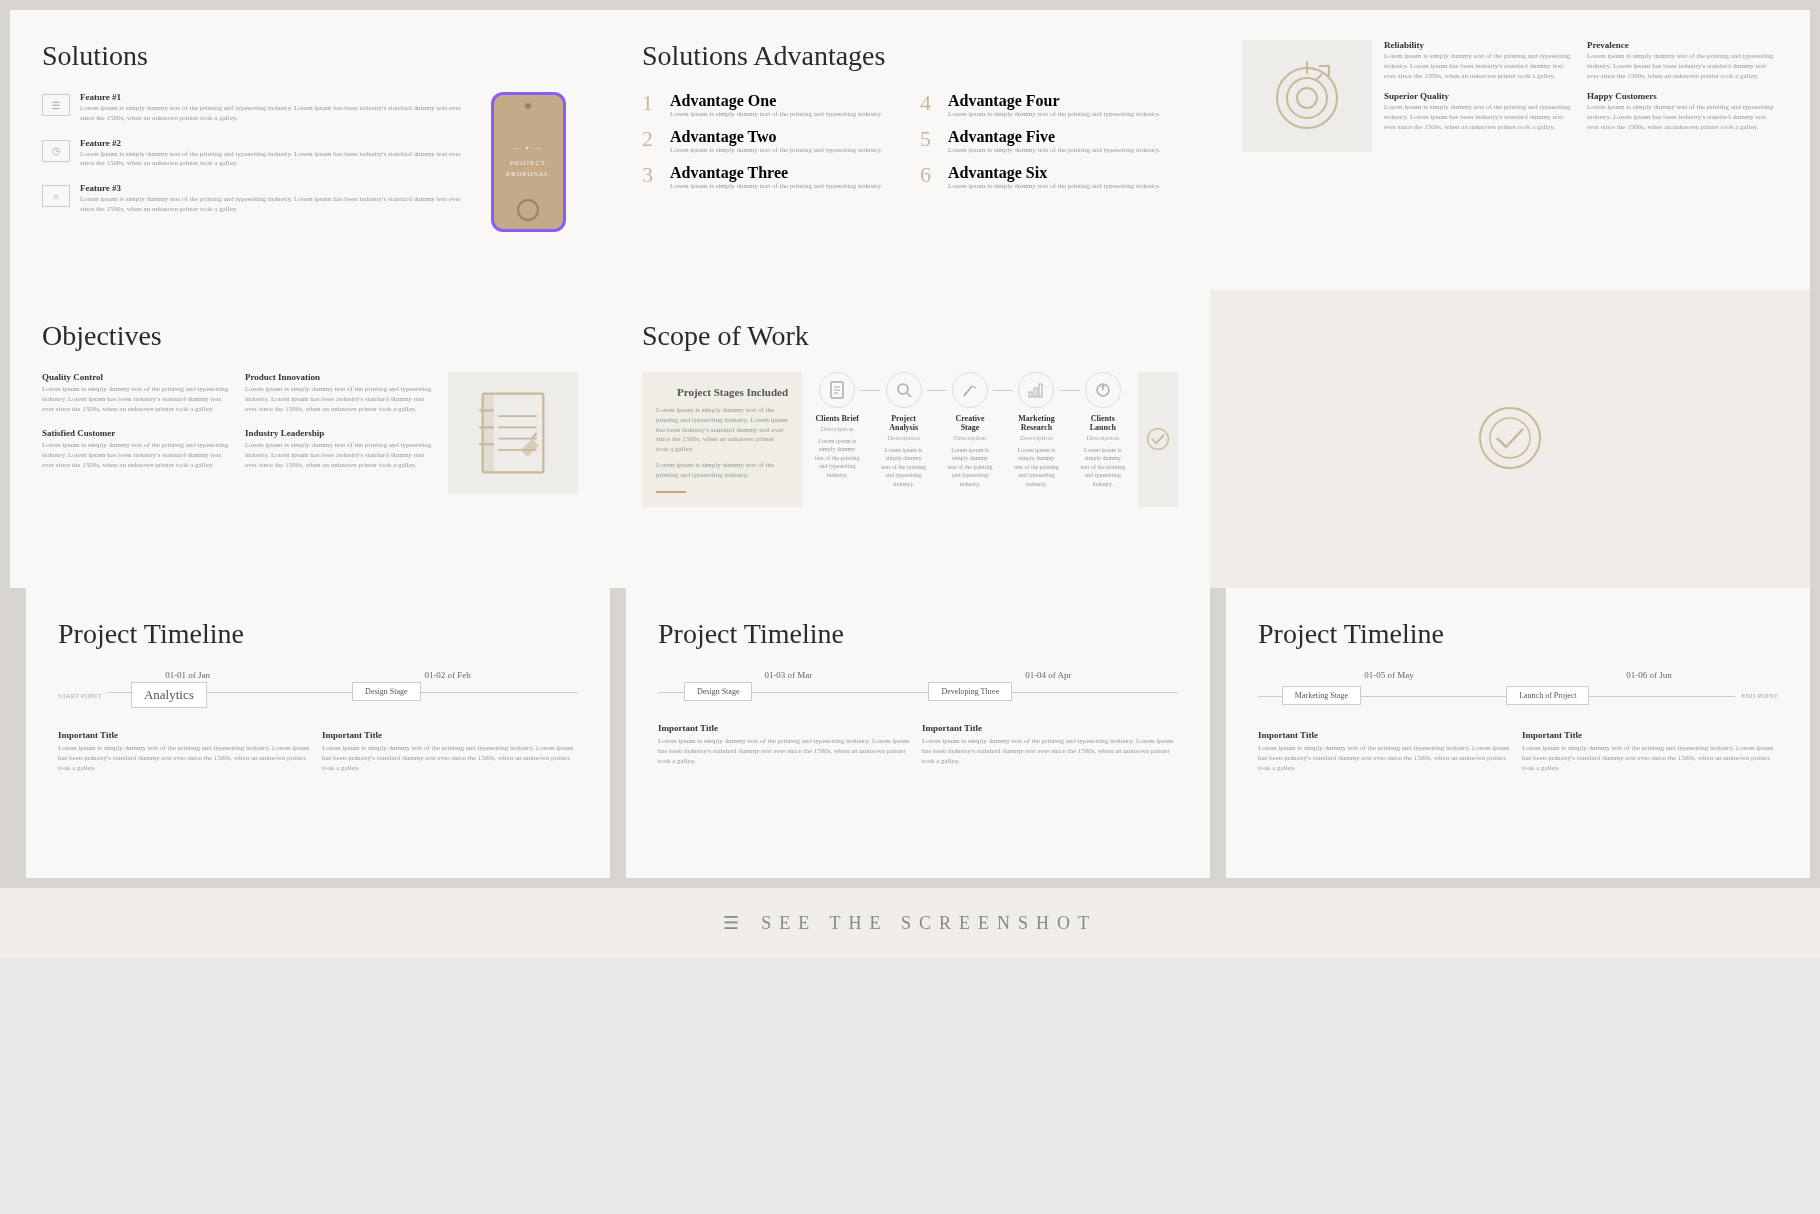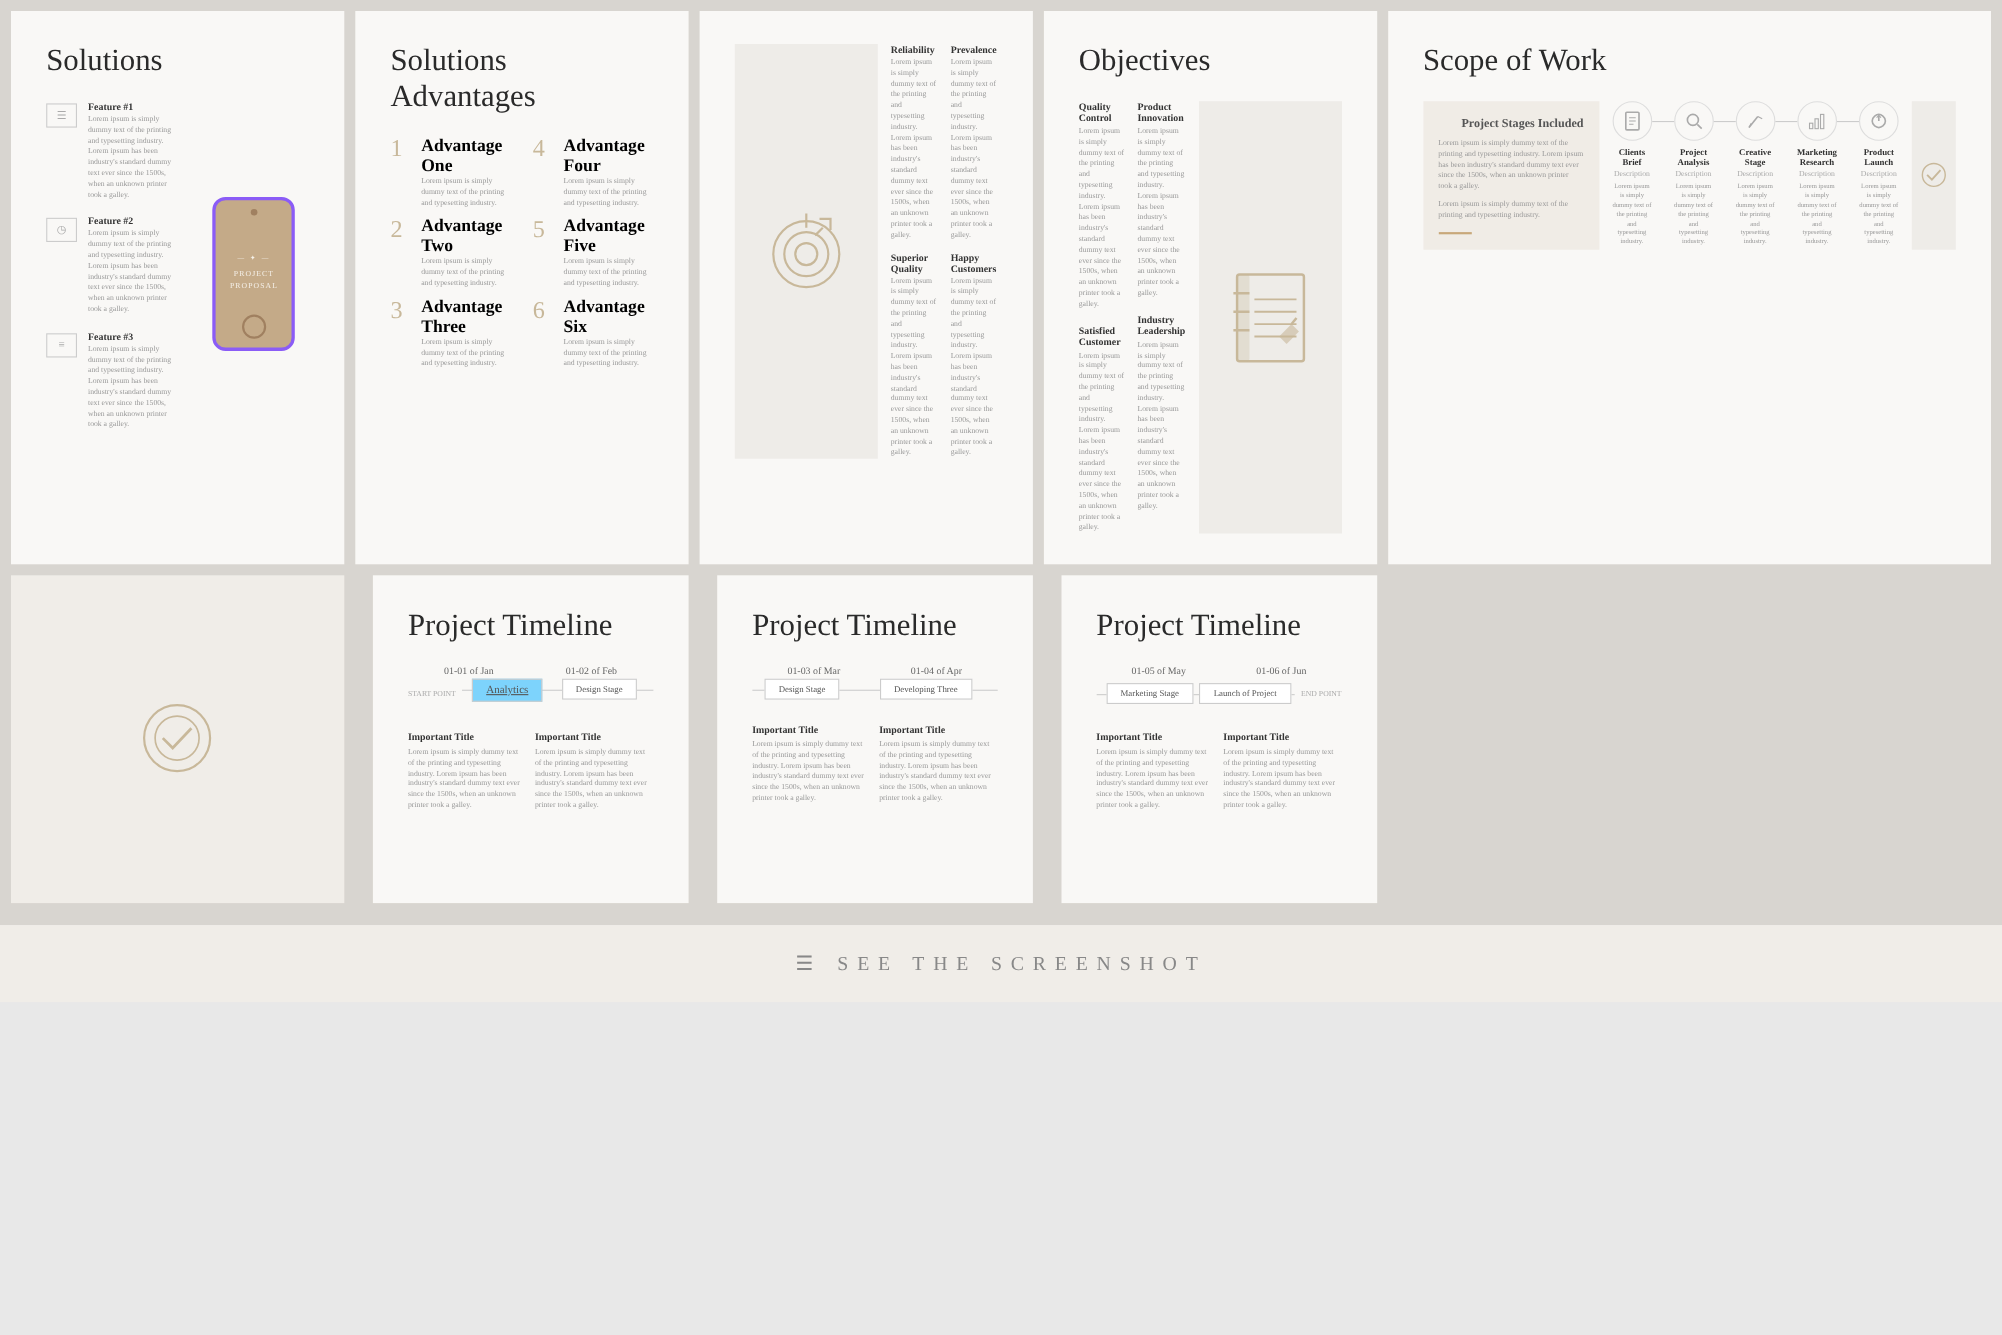--- a/index.html
+++ b/index.html
@@ -5,23 +5,22 @@
     * { box-sizing: border-box; margin: 0; padding: 0; }
     body {
       background: #e8e8e8;
       font-family: Georgia, 'Times New Roman', serif;
       min-height: 1214px;
       width: 1820px;
     }
 
     .grid-container {
       display: grid;
-      grid-template-columns: 1fr 1fr 1fr 1fr 1fr;
+      grid-template-columns: 1fr 1fr 1fr;
       grid-template-rows: auto auto auto;
-      gap: 10px;
       padding: 10px;
       background: #d8d5d0;
     }
 
     .slide {
       background: #f9f8f6;
       padding: 30px 32px 28px 32px;
       position: relative;
       min-height: 280px;
     }
@@ -548,21 +547,21 @@
           </div>
           <div class="stage-conn"></div>
           <div class="scope-stage">
             <div class="stage-icon-circle">
               <svg width="16" height="16" viewBox="0 0 16 16">
                   <path d="M8 2 C10 2 14 4 14 8 C14 12 10 14 8 14 C6 14 2 12 2 8 C2 4 6 2 8 2 Z" fill="none" stroke="#aaa" stroke-width="1.5"></path>
                   <line x1="8" y1="8" x2="8" y2="3" stroke="#aaa" stroke-width="1.5"></line>
                   <polyline points="6,5 8,3 10,5" fill="none" stroke="#aaa" stroke-width="1"></polyline>
                 </svg>
             </div>
-            <div class="stage-name">Product Launch</div>
+            <div class="stage-name">Clients Launch</div>
             <div class="stage-desc">Description</div>
             <p class="lorem" style="font-size:6px;text-align:center">Lorem ipsum is simply dummy text of the printing and typesetting industry.</p>
           </div>
         </div>
       </div>
       <div style="background:#eeece8;width:40px;display:flex;align-items:center;justify-content:center;flex-shrink:0;">
         <svg viewBox="0 0 30 30" width="26" height="26">
           <circle cx="15" cy="15" r="12" fill="none" stroke="#c8b89a" stroke-width="1.5"></circle>
           <polyline points="8,15 13,20 22,10" fill="none" stroke="#c8b89a" stroke-width="2"></polyline>
         </svg>
@@ -585,21 +584,21 @@
   <div class="slide timeline-slide">
     <h2 class="slide-title">Project Timeline</h2>
     <div class="timeline-content">
       <div class="timeline-dates">
         <span style="font-size:9px;color:#666;">01-01 of Jan</span>
         <span style="font-size:9px;color:#666;">01-02 of Feb</span>
       </div>
       <div style="display:flex;align-items:flex-start;margin-bottom:20px;position:relative;">
         <span style="font-size:7px;color:#aaa;margin-right:6px;white-space:nowrap;">START POINT</span>
         <div style="flex:1;height:1px;background:#ccc;position:relative;">
-          <div style="position:absolute;left:5%;top:-10px;background:#7dd3fc;border:1px solid #ccc;padding:4px 12px;font-size:10px;color:#555;white-space:nowrap;text-decoration:underline;">Analytics</div>
+          <div style="position:absolute;left:5%;top:-10px;background:#ffffff;border:1px solid #ccc;padding:4px 12px;font-size:13px;color:#555;white-space:nowrap;">Analytics</div>
           <div style="position:absolute;left:52%;top:-10px;background:white;border:1px solid #ccc;padding:4px 12px;font-size:8px;color:#555;white-space:nowrap;">Design Stage</div>
         </div>
       </div>
       <div class="timeline-items" style="margin-top:30px;">
         <div class="timeline-item">
           <h4>Important Title</h4>
           <p class="lorem">Lorem ipsum is simply dummy text of the printing and typesetting industry. Lorem ipsum has been industry's standard dummy text ever since the 1500s, when an unknown printer took a galley.</p>
         </div>
         <div class="timeline-item">
           <h4>Important Title</h4>

